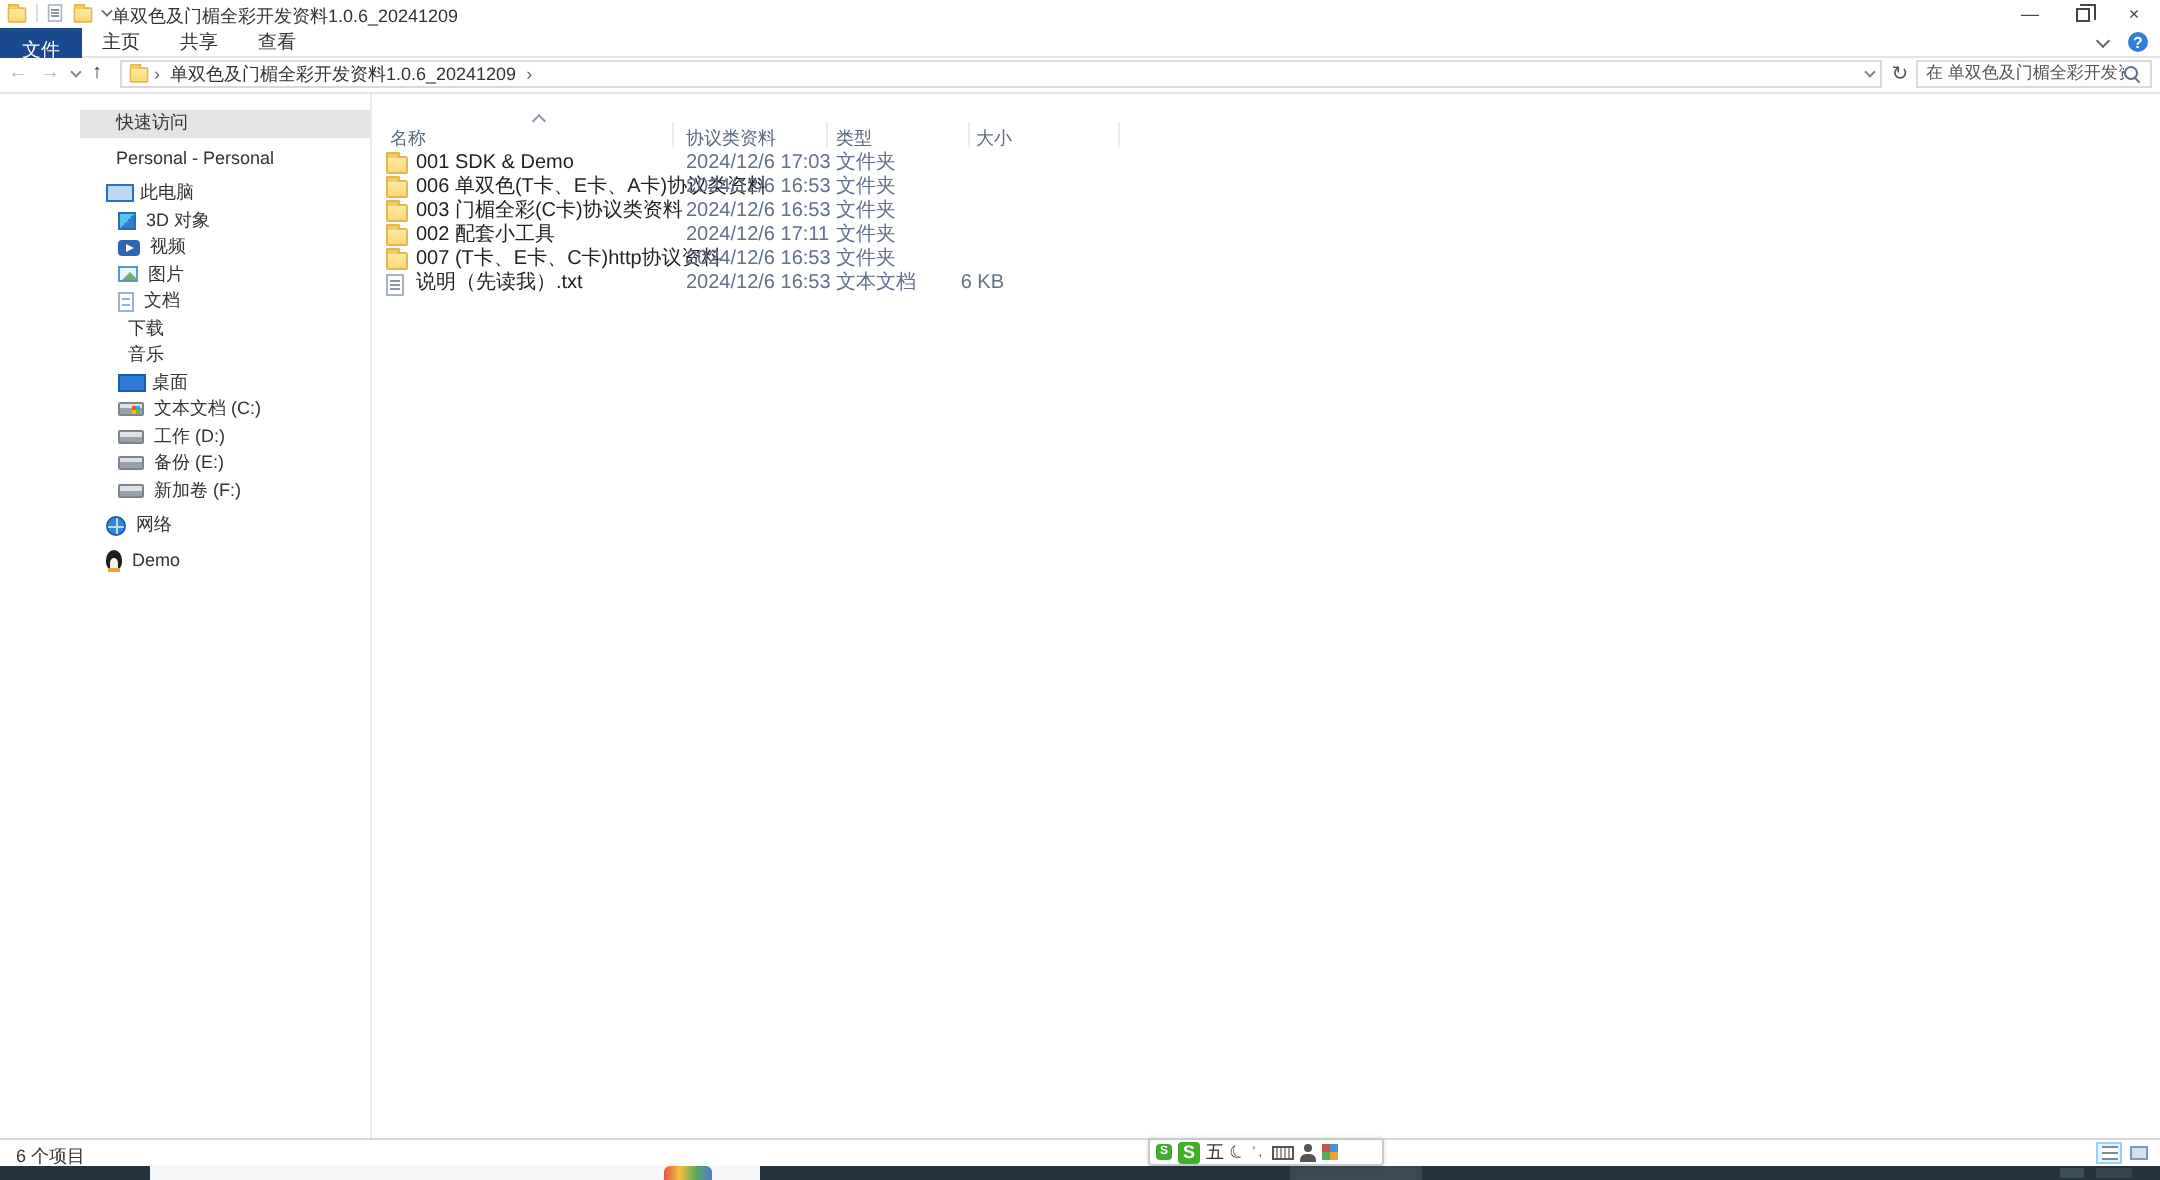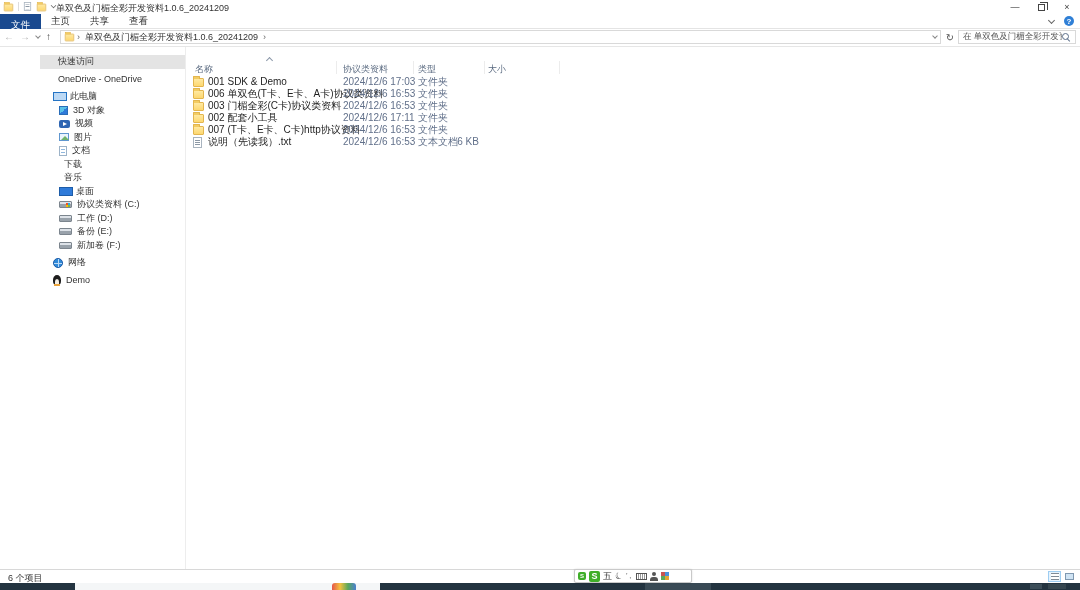--- a/index.html
+++ b/index.html
@@ -121,21 +121,21 @@
   .hsep1 { left:149px; } .hsep2 { left:226px; } .hsep3 { left:297px; } .hsep4 { left:372px; }
   .sort-caret { position:absolute; left:80px; top:-1px; width:5px; height:5px;
     border-left:1px solid #8a97a8; border-top:1px solid #8a97a8; transform:rotate(45deg); }
   .fl-rows { position:relative; }
   .frow { position:relative; height:12px; font-size:10px; }
   .fcell { position:absolute; top:0; line-height:12px; white-space:nowrap; }
   .fc-icon { left:6px; top:0; display:flex; align-items:center; height:12px; }
   .fc-name { left:21px; color:#1f1f1f; }
   .fc-date { left:156px; color:#61708a; }
   .fc-type { left:231px; color:#61708a; }
-  .fc-size { left:247px; width:68px; text-align:center; color:#61708a; }
+  .fc-size { left:247px; width:68px; text-align:right; color:#61708a; }
 
   
   .preview { position:absolute; left:925px; top:0; width:155px; height:522px; border-left:1px solid #e9e9e9; }
   .preview-msg { position:absolute; left:0; top:254px; width:100%; text-align:center;
     font-size:9px; color:#7a7a7a; }
 
   
   .statusbar { position:absolute; left:0; top:569px; width:1080px; height:24px; background:#fff;
     border-top:1px solid #d8d8d8; }
   .items-count { position:absolute; left:8px; top:2px; font-size:9px; color:#333; }
@@ -236,21 +236,21 @@
 
   <div class="content">
 
     <div class="sidebar">
         <div class="side-item lv0 sel">
     <span class="ic i-star"></span>
     <span class="lbl">快速访问</span>
   </div>
         <div class="side-item lv0 gap">
     <span class="ic i-cloud"></span>
-    <span class="lbl">OneDrive - OneDrive</span>
+    <span class="lbl">Personal - Personal</span>
   </div>
         <div class="side-item lv0 gap">
     <span class="ic i-pc"></span>
     <span class="lbl">此电脑</span>
   </div>
         <div class="side-item lv1">
     <span class="ic i-3d"></span>
     <span class="lbl">3D 对象</span>
   </div>
         <div class="side-item lv1">
@@ -272,21 +272,21 @@
         <div class="side-item lv1">
     <span class="ic i-music"></span>
     <span class="lbl">音乐</span>
   </div>
         <div class="side-item lv1">
     <span class="ic i-desktop"></span>
     <span class="lbl">桌面</span>
   </div>
         <div class="side-item lv1">
     <span class="ic i-disk-win"></span>
-    <span class="lbl">协议类资料 (C:)</span>
+    <span class="lbl">文本文档 (C:)</span>
   </div>
         <div class="side-item lv1">
     <span class="ic i-disk"></span>
     <span class="lbl">工作 (D:)</span>
   </div>
         <div class="side-item lv1">
     <span class="ic i-disk"></span>
     <span class="lbl">备份 (E:)</span>
   </div>
         <div class="side-item lv1">

